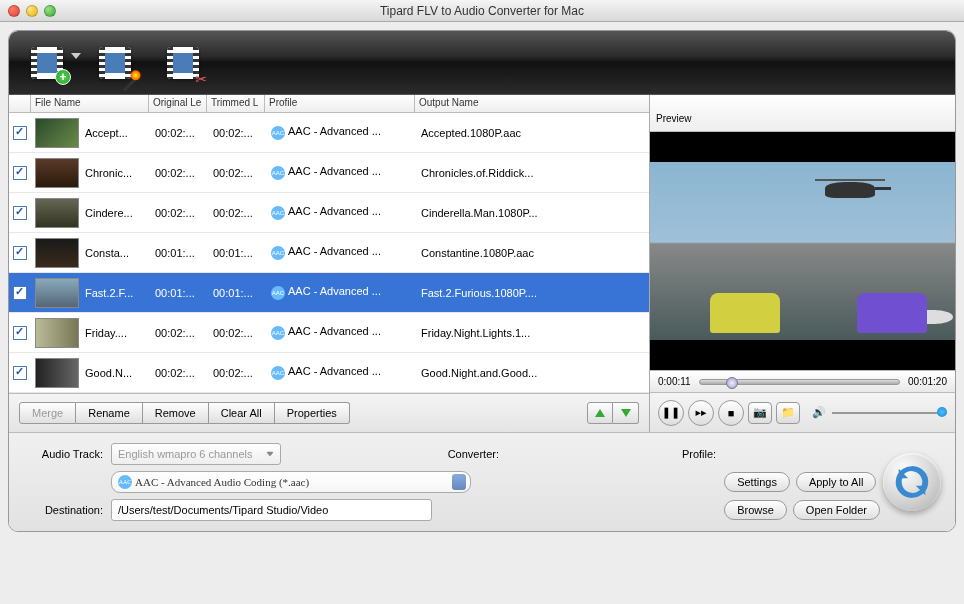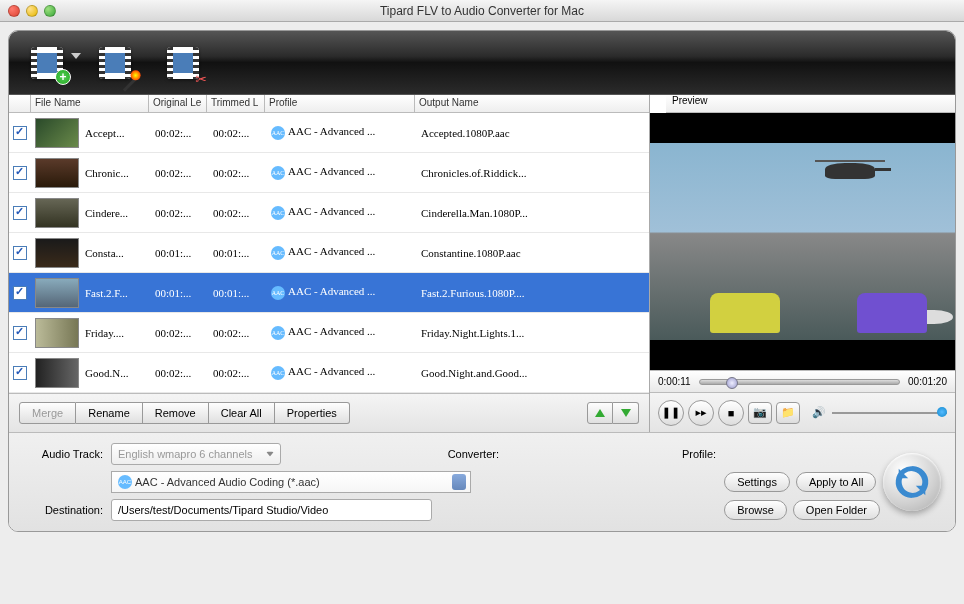--- a/index.html
+++ b/index.html
@@ -31,21 +31,21 @@
 .thead { display: flex; background: linear-gradient(#fff,#eee); border-bottom: 1px solid #bbb; height: 18px; font-size: 10px; color: #333; }
 .th { padding: 2px 4px; border-right: 1px solid #bbb; white-space: nowrap; overflow: hidden; }
 .th:last-child { border-right: none; }
 .col-chk { width: 22px; }
 .col-thumb { width: 50px; }
 .col-name { width: 70px; }
 .col-orig { width: 58px; }
 .col-trim { width: 58px; }
 .col-profile { width: 150px; }
 .col-output { flex: 1; }
-.rows { flex: 1; overflow: auto; font-family: Liberation Serif, serif; }
+.rows { flex: 1; overflow: auto; }
 .row { display: flex; align-items: center; height: 40px; border-bottom: 1px solid #e8e8e8; font-size: 11px; }
 .row.sel { background: #3874d6; color: #fff; }
 .cell { padding: 0 4px; white-space: nowrap; overflow: hidden; text-overflow: ellipsis; }
 .chk { width: 14px; height: 14px; border: 1px solid #4a7db8; background: #fff; position: relative; }
 .chk::after { content: '✓'; color: #2459b8; font-size: 11px; font-weight: bold; position: absolute; top: -2px; left: 1px; }
 .thumb { width: 44px; height: 30px; background: #333; border: 1px solid #888; }
 .thumb.t1 { background: linear-gradient(135deg,#2a4a2a,#6a8a4a); }
 .thumb.t2 { background: linear-gradient(180deg,#5a3a2a,#2a1a0a); }
 .thumb.t3 { background: linear-gradient(180deg,#665,#332); }
 .thumb.t4 { background: linear-gradient(180deg,#1a1a1a,#3a2a1a); }
@@ -60,21 +60,21 @@
 .btn-group .btn { border-radius: 0; border-left: none; }
 .btn-group .btn:first-child { border-radius: 3px 0 0 3px; border-left: 1px solid #999; }
 .btn-group .btn:last-child { border-radius: 0 3px 3px 0; }
 .spacer { flex: 1; }
 .arrows { display: flex; }
 .ab { width: 26px; height: 22px; background: linear-gradient(#fefefe,#e0e0e0); border: 1px solid #999; display: flex; align-items: center; justify-content: center; cursor: pointer; }
 .ab:first-child { border-radius: 3px 0 0 3px; }
 .ab:last-child { border-radius: 0 3px 3px 0; border-left: none; }
 .up-arrow { width: 0; height: 0; border-left: 5px solid transparent; border-right: 5px solid transparent; border-bottom: 8px solid #3a3; }
 .down-arrow { width: 0; height: 0; border-left: 5px solid transparent; border-right: 5px solid transparent; border-top: 8px solid #3a3; }
-.preview-hdr { height: 18px; background: linear-gradient(#fff,#eee); border-bottom: 1px solid #bbb; font-size: 10px; padding: 0 6px; margin-left: 16px; }
+.preview-hdr { height: 18px; background: linear-gradient(#fff,#eee); border-bottom: 1px solid #bbb; font-size: 10px; padding: 18px 6px; }
 .preview-area { flex: 1; background: #000; position: relative; }
 .scene { position: absolute; left: 0; right: 0; top: 30px; bottom: 30px; background: linear-gradient(180deg, #8ab5d0 0%, #a0c0d8 45%, #888 46%, #4a5a5a 100%); }
 .car1 { position: absolute; bottom: 7px; left: 60px; width: 70px; height: 40px; background: #d2d040; border-radius: 8px 8px 3px 3px; }
 .car2 { position: absolute; bottom: 7px; right: 28px; width: 70px; height: 40px; background: #7050d0; border-radius: 8px 8px 3px 3px; }
 .heli { position: absolute; top: 20px; right: 80px; width: 50px; height: 16px; background: #333; border-radius: 40% 40% 20% 20%; }
 .heli::before { content:''; position: absolute; top: -3px; left: -10px; right: -10px; height: 2px; background: #555; }
 .heli::after { content:''; position: absolute; right: -16px; top: 5px; width: 16px; height: 3px; background: #333; }
 .plane { position: absolute; bottom: 16px; right: 2px; width: 38px; height: 14px; background: #ddd; border-radius: 0 50% 50% 0; }
 .time-bar { height: 22px; background: linear-gradient(#fff,#e8e8e8); border-top: 1px solid #bbb; display: flex; align-items: center; padding: 0 8px; gap: 8px; font-size: 10px; }
 .seek { flex: 1; height: 6px; background: linear-gradient(#ddd,#aaa); border-radius: 3px; border: 1px solid #999; position: relative; }
@@ -82,21 +82,21 @@
 .preview-tools { height: 40px; background: linear-gradient(#f4f4f4,#e4e4e4); border-top: 1px solid #bbb; display: flex; align-items: center; padding: 0 8px; gap: 4px; }
 .pb { width: 26px; height: 26px; border: 1px solid #999; border-radius: 50%; background: linear-gradient(#fff,#ddd); display: flex; align-items: center; justify-content: center; font-size: 11px; cursor: pointer; }
 .pb.sq { border-radius: 4px; width: 24px; height: 22px; }
 .vol { flex: 1; display: flex; align-items: center; gap: 6px; margin-left: 8px; }
 .vol-track { flex: 1; height: 2px; background: #999; position: relative; }
 .vol-track::after { content:''; position: absolute; right: 0; top: -5px; width: 10px; height: 10px; background: radial-gradient(#5bf,#18c); border-radius: 50%; }
 .bottom { padding: 10px 14px; background: linear-gradient(#f0f0f0,#e2e2e2); border-top: 1px solid #bbb; display: flex; gap: 3px; }
 .form { flex: 1; display: grid; grid-template-columns: 80px 310px 70px 1fr; gap: 6px 8px; align-items: center; }
 .lbl { text-align: right; font-size: 11px; }
 .select { height: 22px; background: linear-gradient(#fff,#eee); border: 1px solid #aaa; border-radius: 3px; padding: 0 20px 0 6px; font-size: 11px; position: relative; display: flex; align-items: center; color: #999; }
-.select.long { grid-column: 2 / 4; border-radius: 0; background: linear-gradient(#fff,#f6f6f6); color: #333; }
+.select.long { grid-column: 2 / 4; border-radius: 9px; background: linear-gradient(#fff,#f6f6f6); color: #333; font-family: Liberation Serif, serif; }
 .select::after { content:''; position: absolute; right: 4px; top: 50%; transform: translateY(-50%); width: 14px; height: 16px; background: linear-gradient(#8ad,#68b); border-radius: 3px; }
 .select.gray::after { background: none; border-left: 4px solid transparent; border-right: 4px solid transparent; border-top: 5px solid #888; width: 0; height: 0; right: 6px; }
 .input { height: 22px; background: #fff; border: 1px solid #aaa; border-radius: 3px; padding: 0 6px; font-size: 11px; display: flex; align-items: center; grid-column: 2 / 4; }
 .hbtns { display: flex; gap: 6px; }
 .convert-wrap { display: flex; align-items: center; }
 .convert { width: 58px; height: 58px; border-radius: 50%; background: radial-gradient(circle at 35% 30%, #fff, #d0d0d0 60%, #aaa); box-shadow: 0 3px 6px rgba(0,0,0,0.3), inset 0 1px 2px #fff; display: flex; align-items: center; justify-content: center; cursor: pointer; }
 .convert svg { width: 38px; height: 38px; }
 .pill { height: 20px; padding: 0 12px; background: linear-gradient(#fefefe,#e0e0e0); border: 1px solid #999; border-radius: 10px; font-size: 11px; cursor: pointer; display: inline-flex; align-items: center; }
 </style>
 </head>

